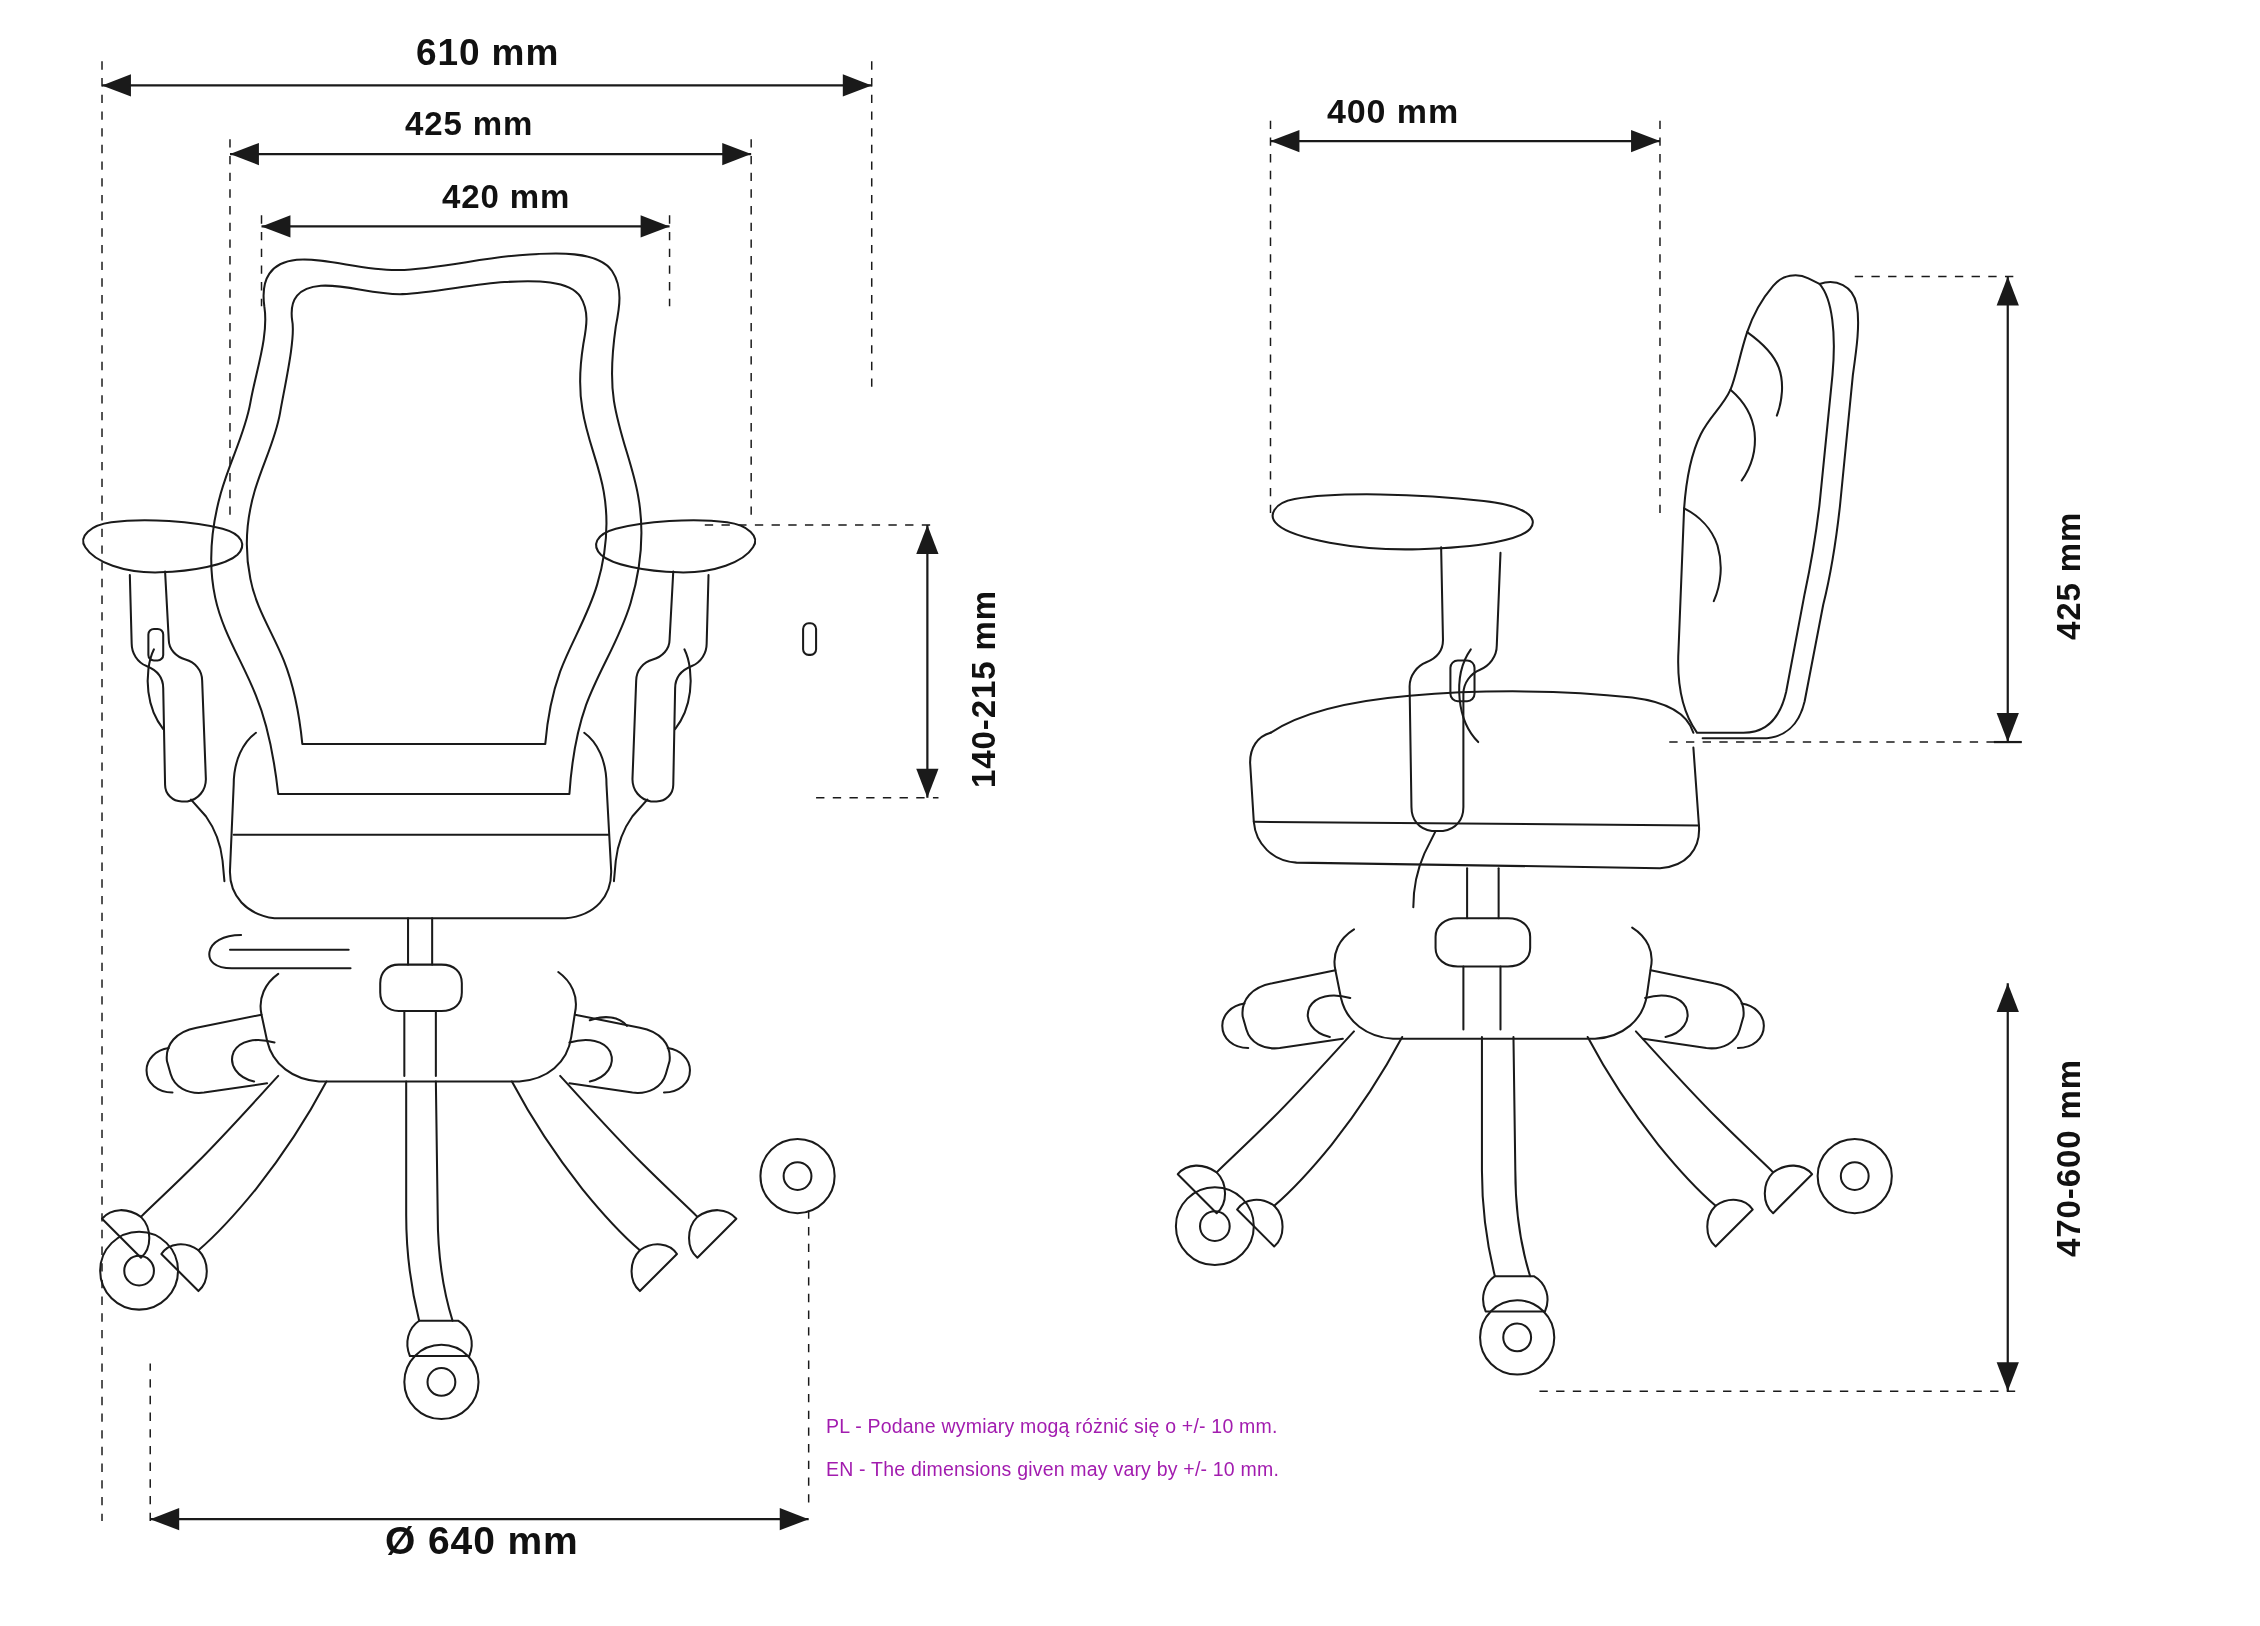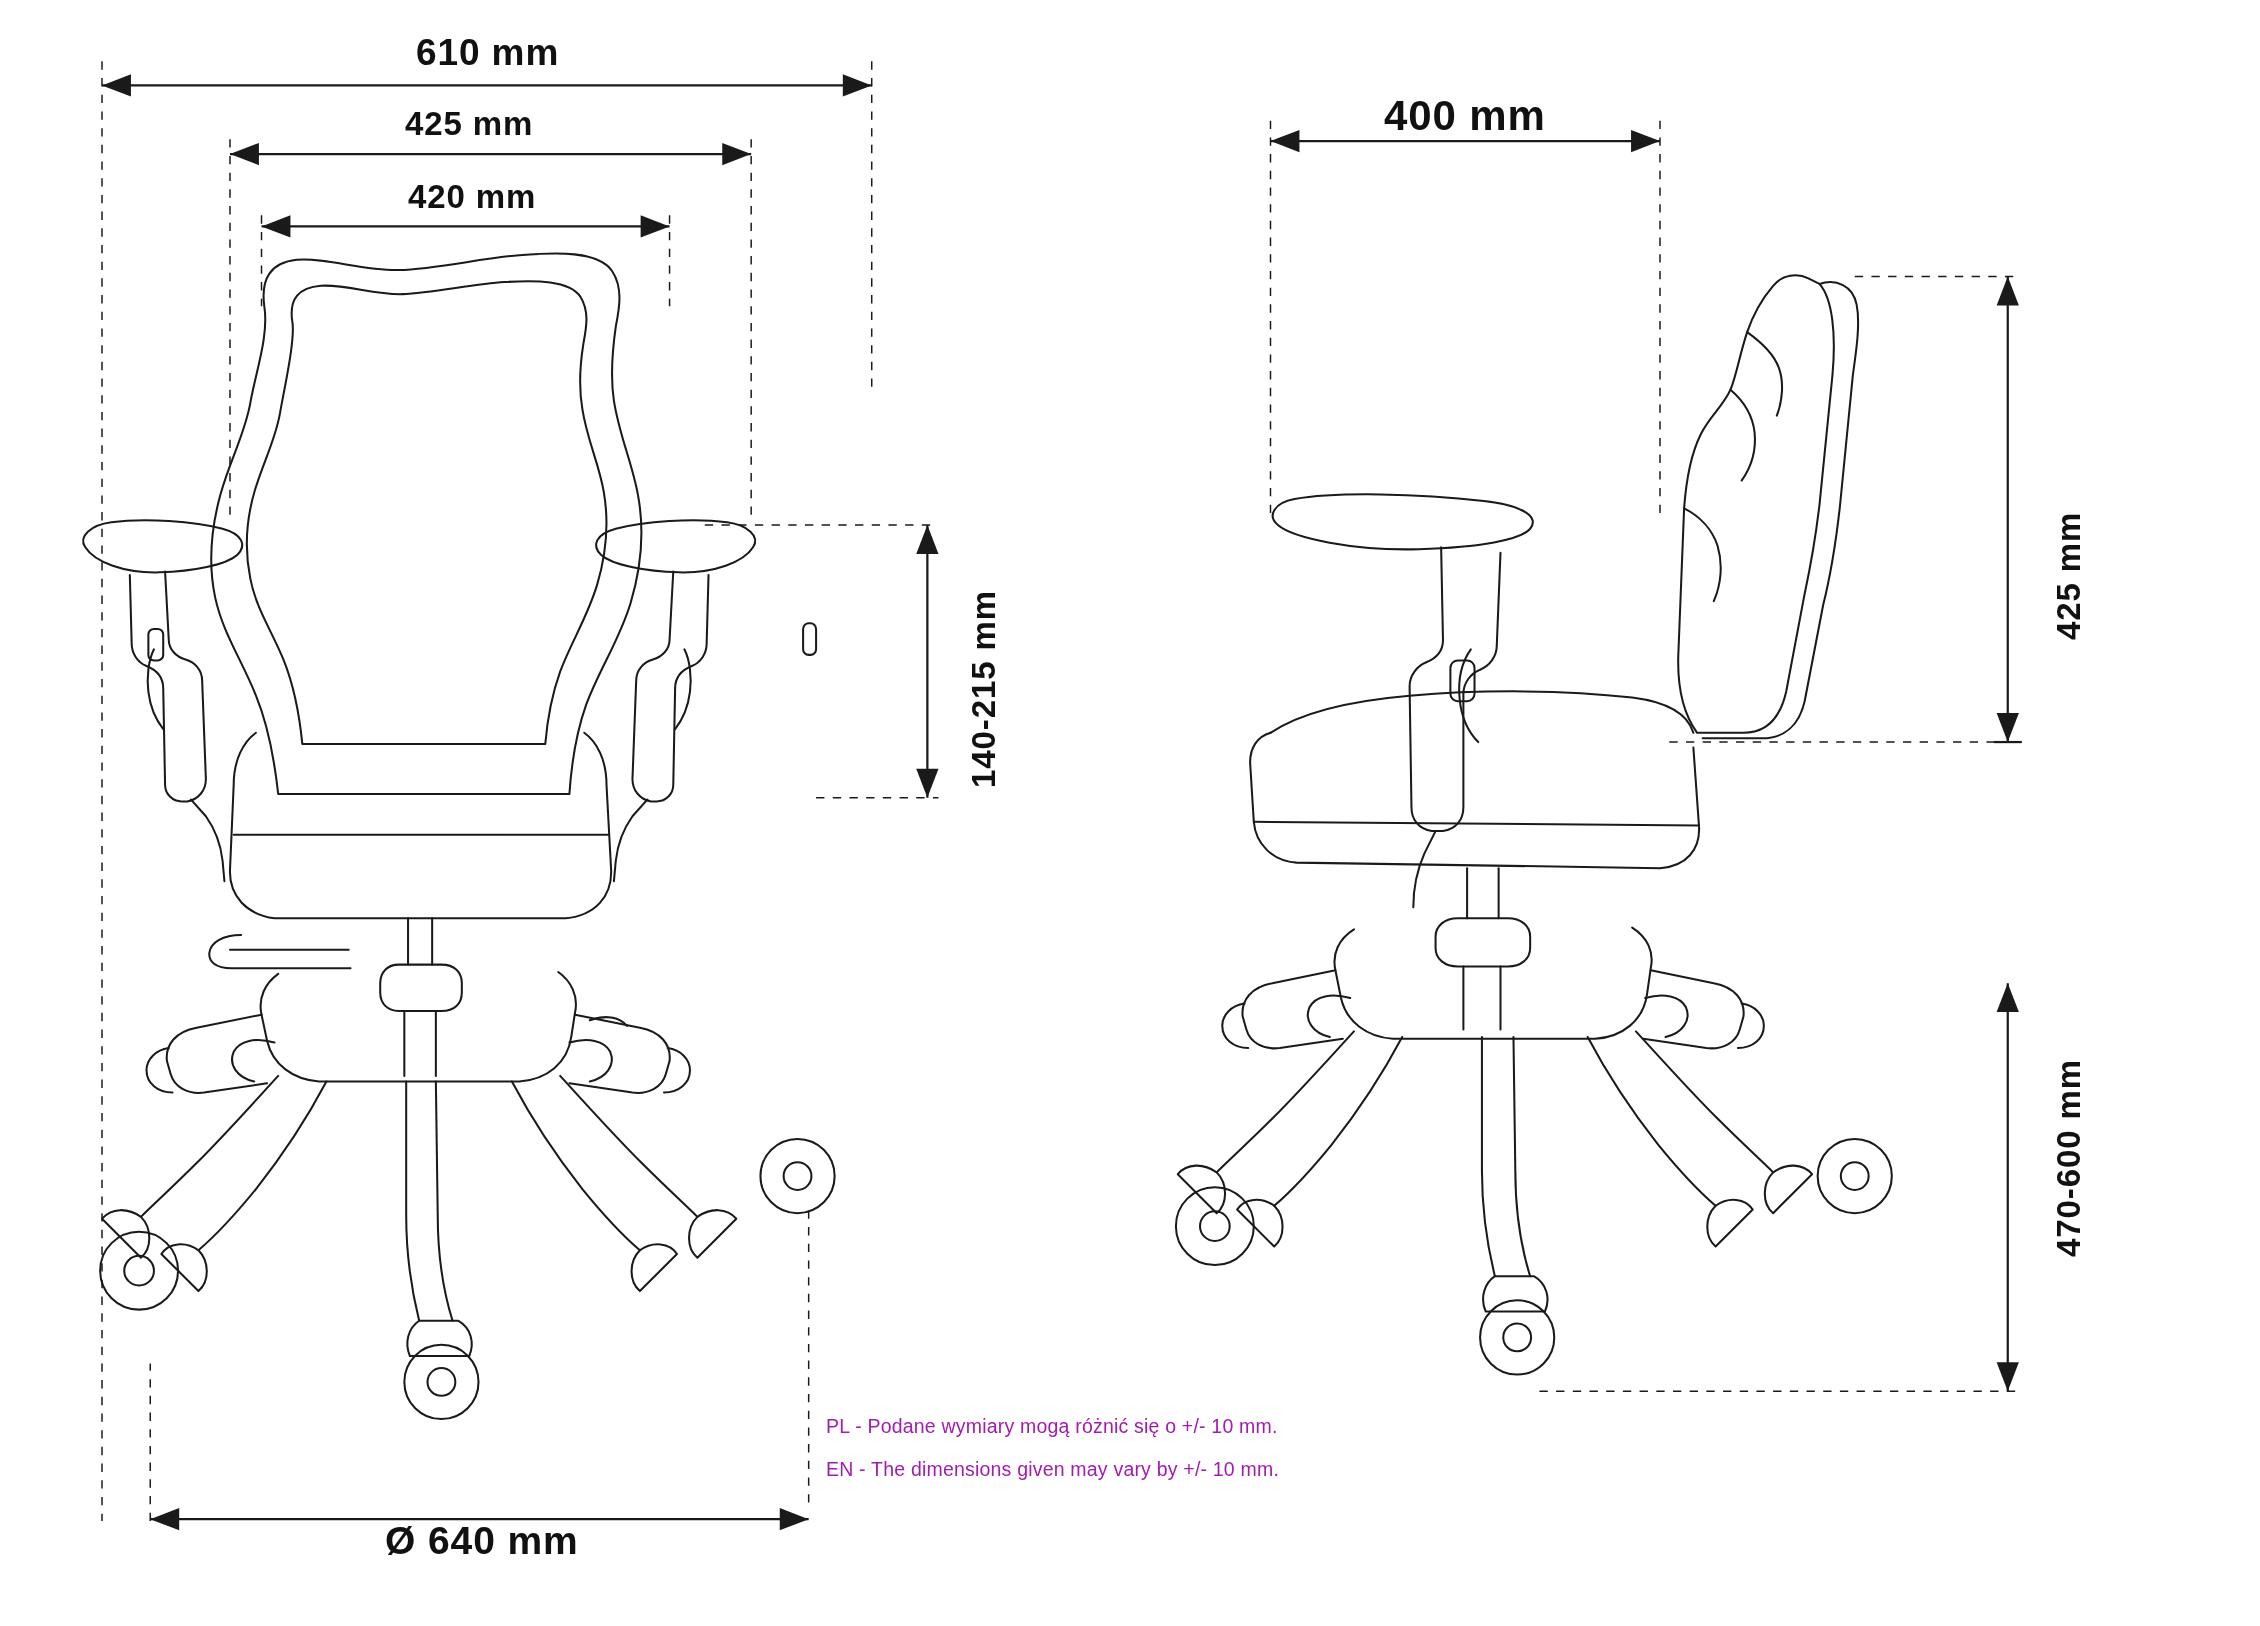--- a/index.html
+++ b/index.html
@@ -28,22 +28,22 @@
   .dim-label {
     position: absolute;
     font-family: "Liberation Sans", sans-serif;
     font-weight: bold;
     color: #111111;
     white-space: nowrap;
     letter-spacing: 0.9px;
   }
   .dim-610 { font-size: 37px; left: 416px; top: 32px; }
   .dim-425 { font-size: 33px; left: 405px; top: 105px; }
-  .dim-420 { font-size: 33px; left: 408px; top: 178px; }
-  .dim-400 { font-size: 42px; left: 1384px; top: 92px; }
+  .dim-420 { font-size: 33px; left: 442px; top: 178px; }
+  .dim-400 { font-size: 34px; left: 1327px; top: 92px; }
   .dim-640 { font-size: 39px; left: 376px; top: 1519px; margin-left: 9px; }
   .dim-140215 {
     font-size: 33px;
     left: 965px;
     top: 788px;
     transform: rotate(-90deg);
     transform-origin: left top;
   }
   .dim-425v {
     font-size: 33px;

